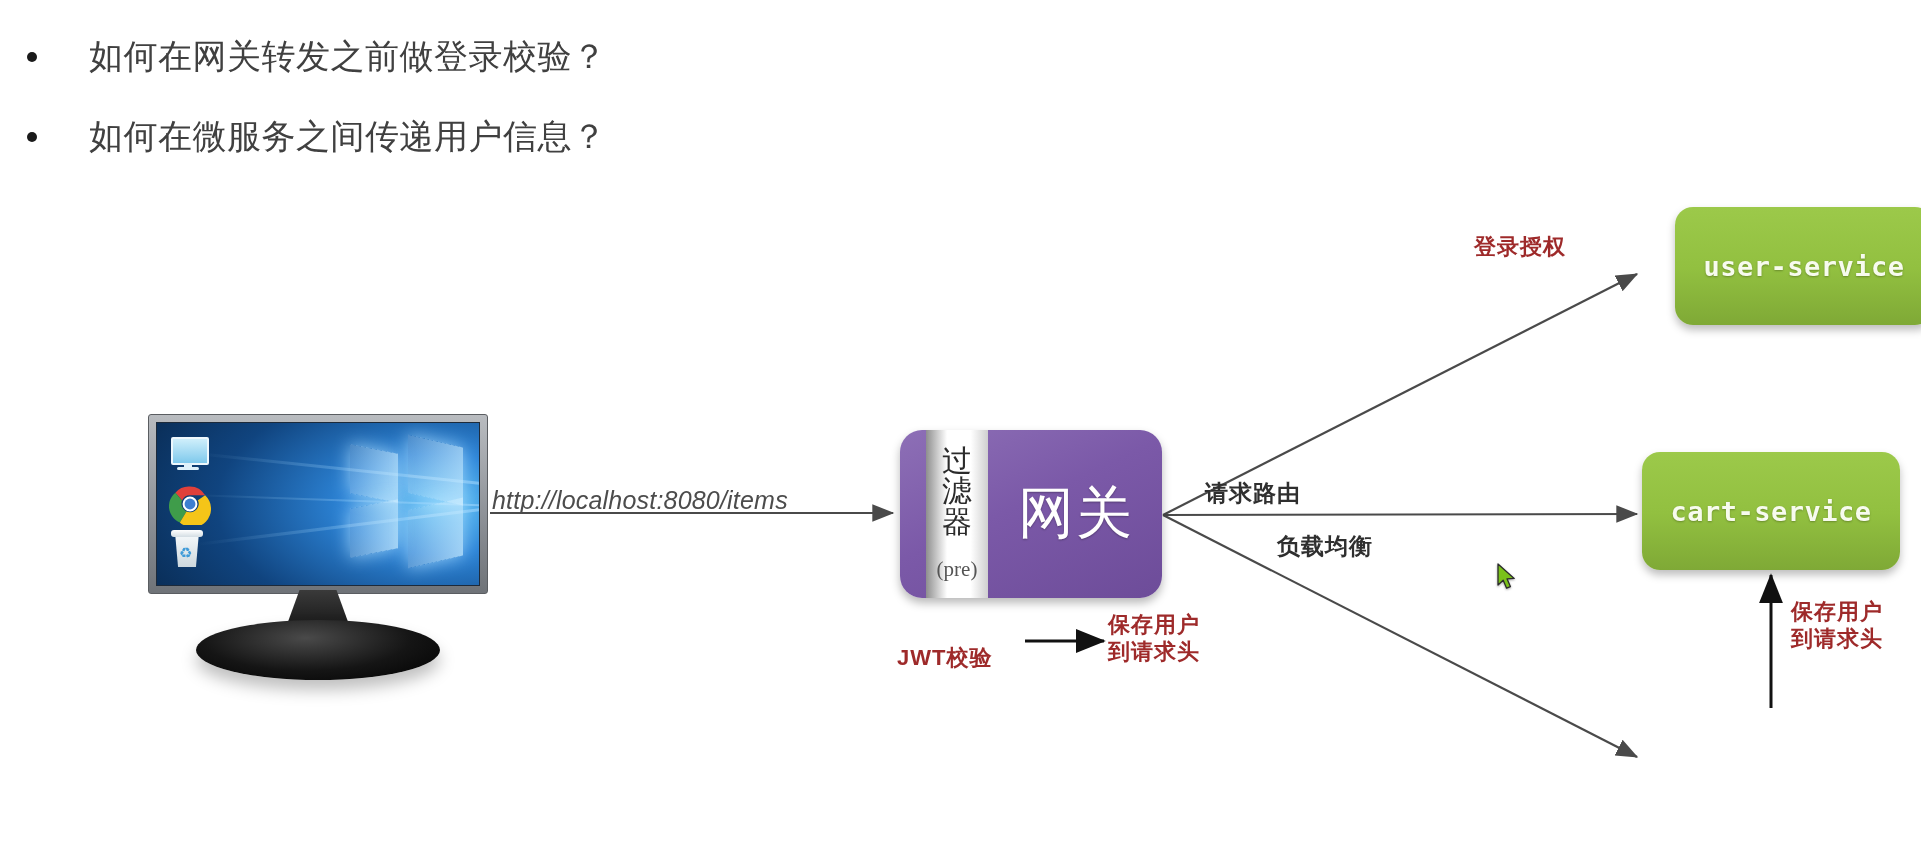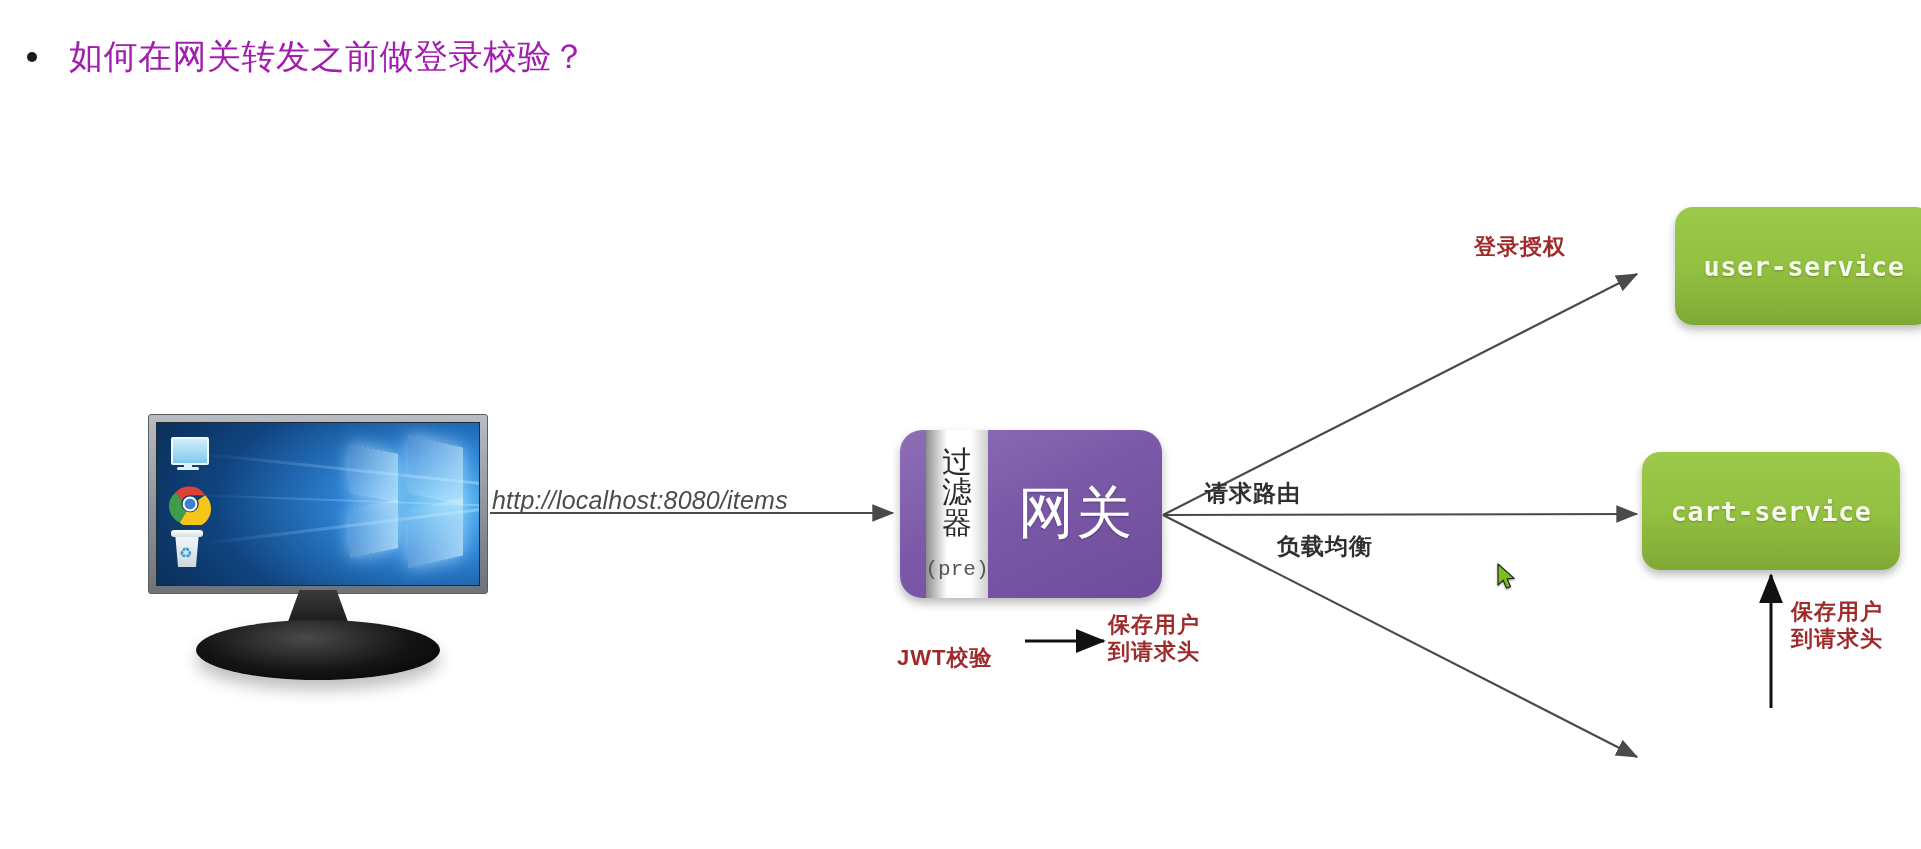--- a/index.html
+++ b/index.html
@@ -37,24 +37,24 @@
     height: 10px;
     border-radius: 50%;
     background: #1a1a1a;
     margin-left: 27px;
     margin-right: 0px;
     position: relative;
     top: -6px;
     flex: 0 0 auto;
   }
   .bullet-text {
-    margin-left: 32px;
+    margin-left: 52px;
     font-size: 34px;
     line-height: 1.1;
-    color: #a21caf;
+    color: #404040;
     letter-spacing: 0.5px;
     white-space: nowrap;
   }
 
   
   #wires {
     position: absolute;
     left: 0;
     top: 0;
     width: 1921px;
@@ -180,21 +180,21 @@
   #filter-strip .fchar {
     font-size: 30px;
     color: #2b2b2b;
     line-height: 1.02;
     font-weight: 400;
   }
   #filter-strip .fpre {
     font-size: 21px;
     color: #555555;
     margin-top: 20px;
-    font-family: Liberation Mono, monospace;
+    font-family: Liberation Serif, serif;
   }
   #gw-label {
     position: absolute;
     left: 104px;
     top: 0;
     right: 0;
     height: 100%;
     display: flex;
     align-items: center;
     justify-content: flex-start;
@@ -268,20 +268,24 @@
 </style>
 </head>
 <body>
 
 <div id="slide">
 
   <div id="bullets">
     <div class="bullet-row">
       <div class="bullet-dot"></div>
       <div class="bullet-text">如何在网关转发之前做登录校验？</div>
+    </div>
+    <div class="bullet-row">
+      <div class="bullet-dot"></div>
+      <div class="bullet-text">如何在微服务之间传递用户信息？</div>
     </div>
   </div>
 
   <svg id="wires" viewBox="0 0 1921 849">
     <defs>
       <marker id="arw" markerWidth="11" markerHeight="11" refX="9.4" refY="4" orient="auto">
         <path d="M0,0 L10,4 L0,8 z" fill="#111111"></path>
       </marker>
       <marker id="arwg" markerWidth="11" markerHeight="11" refX="9.4" refY="4" orient="auto">
         <path d="M0,0 L10,4 L0,8 z" fill="#4a4a4a"></path>

